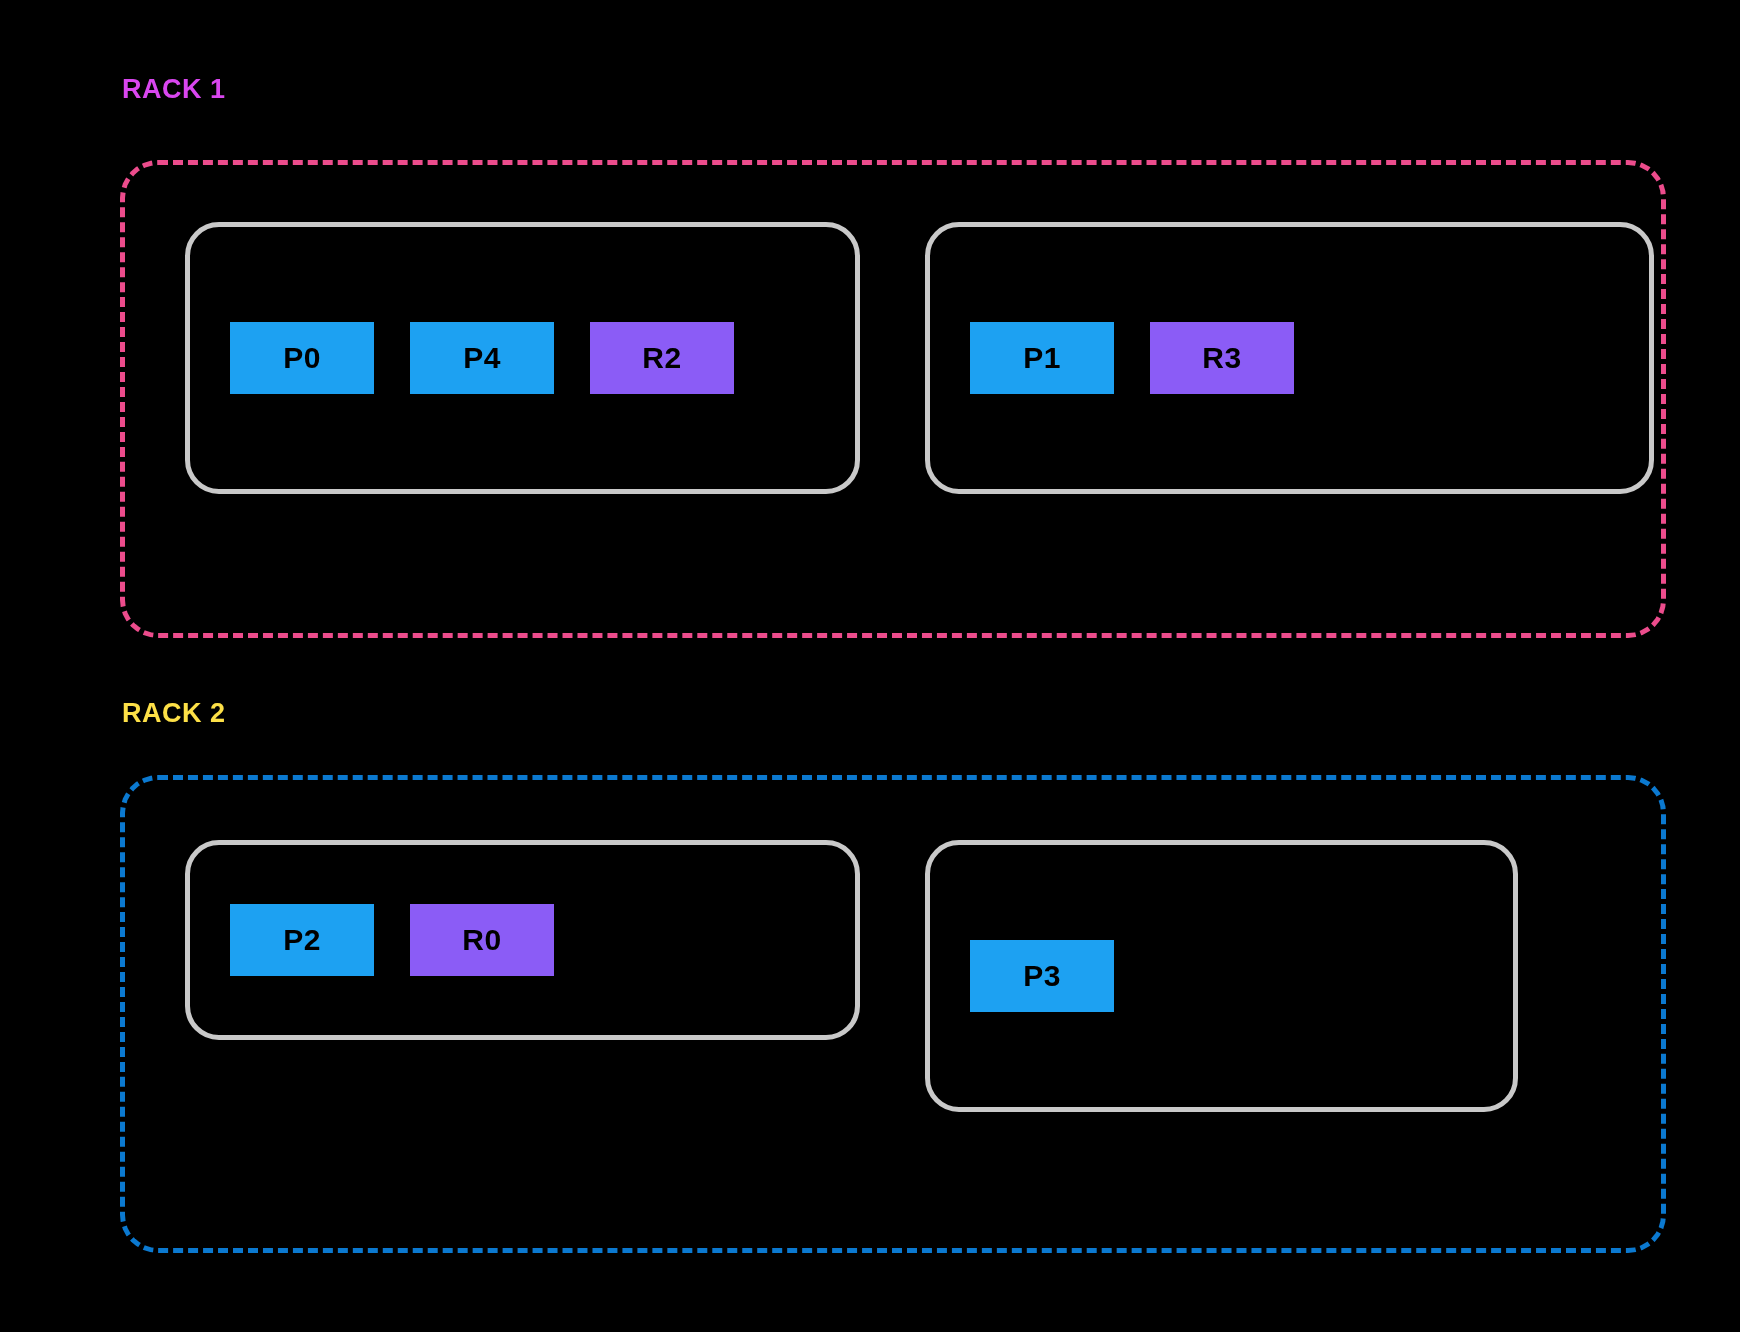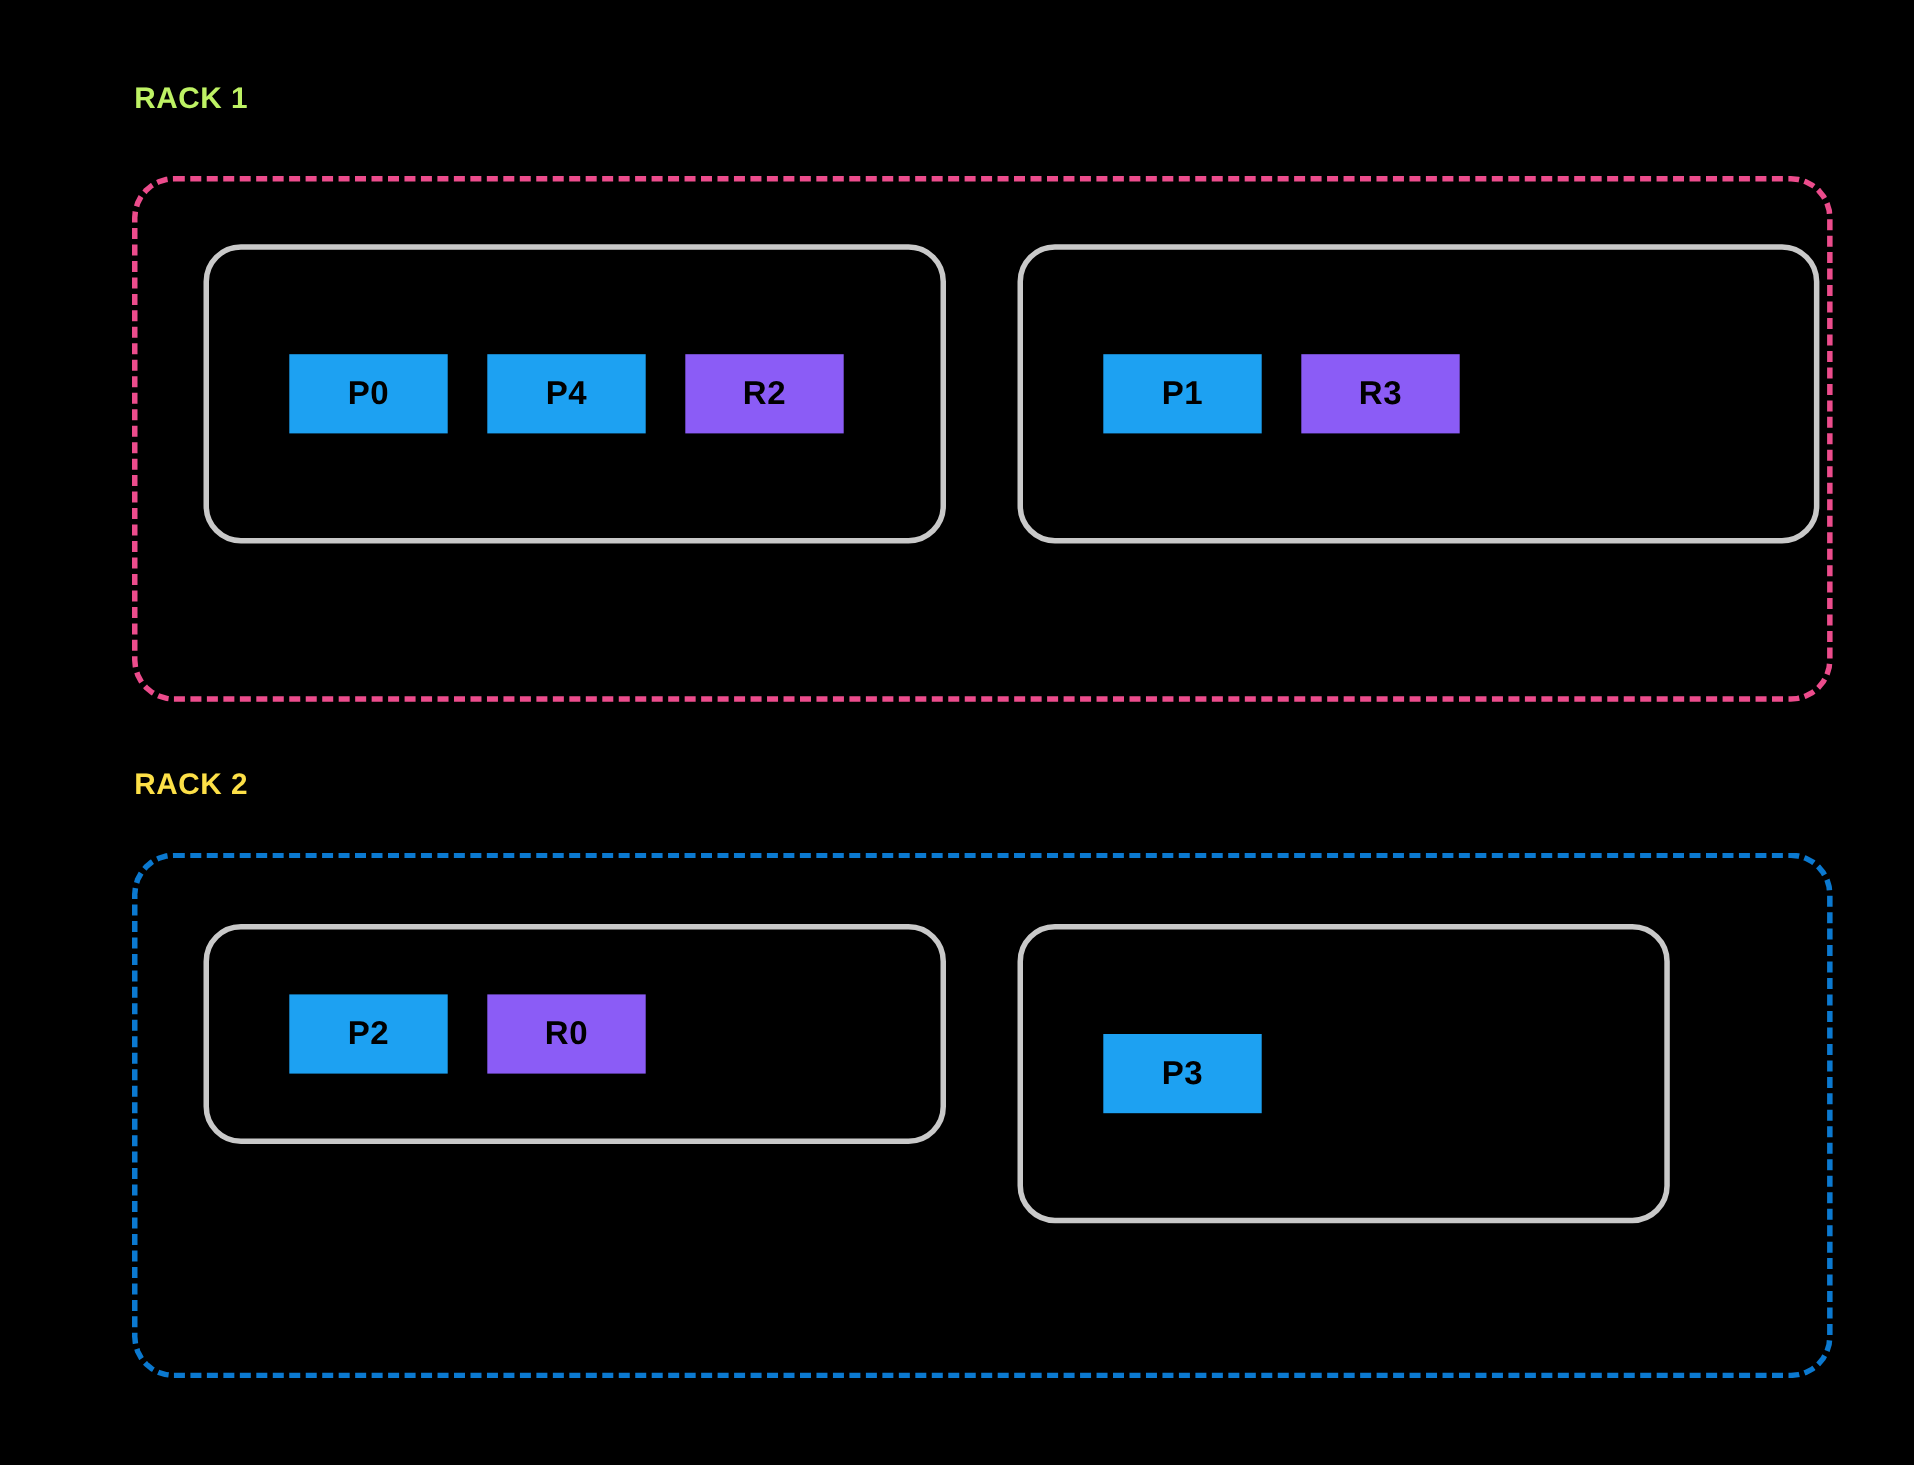--- a/index.html
+++ b/index.html
@@ -51,21 +51,21 @@
   }
   .node-inner {
     position: absolute;
     left: 0;
     right: 0;
     bottom: 0;
     height: 100%;
     display: flex;
     align-items: center;
     justify-content: flex-start;
-    padding-left: 73px;
+    padding-left: 40px;
     box-sizing: border-box;
   }
 
   
   .chip {
     width: 144px;
     height: 72px;
     display: flex;
     align-items: center;
     justify-content: center;
@@ -78,21 +78,21 @@
   }
   .chip.primary { background: #1da1f2; }
   .chip.replica { background: #8b5cf6; }
 </style>
 </head>
 <body>
 
 <div class="canvas">
 
   <div class="rack">
-    <div class="rack-label" style="left:122px; top:76px; color:#bef264;">RACK 1</div>
+    <div class="rack-label" style="left:122px; top:76px; color:#d946ef;">RACK 1</div>
 
     <div class="rack-box" style="left:120px; top:160px; width:1546px; height:478px; border-color:#ec4c8c;"></div>
 
     <div class="node" style="left:185px; top:222px; width:675px; height:272px;">
       <div class="node-inner">
         <div class="chip primary">P0</div>
         <div class="chip primary">P4</div>
         <div class="chip replica">R2</div>
       </div>
     </div>

